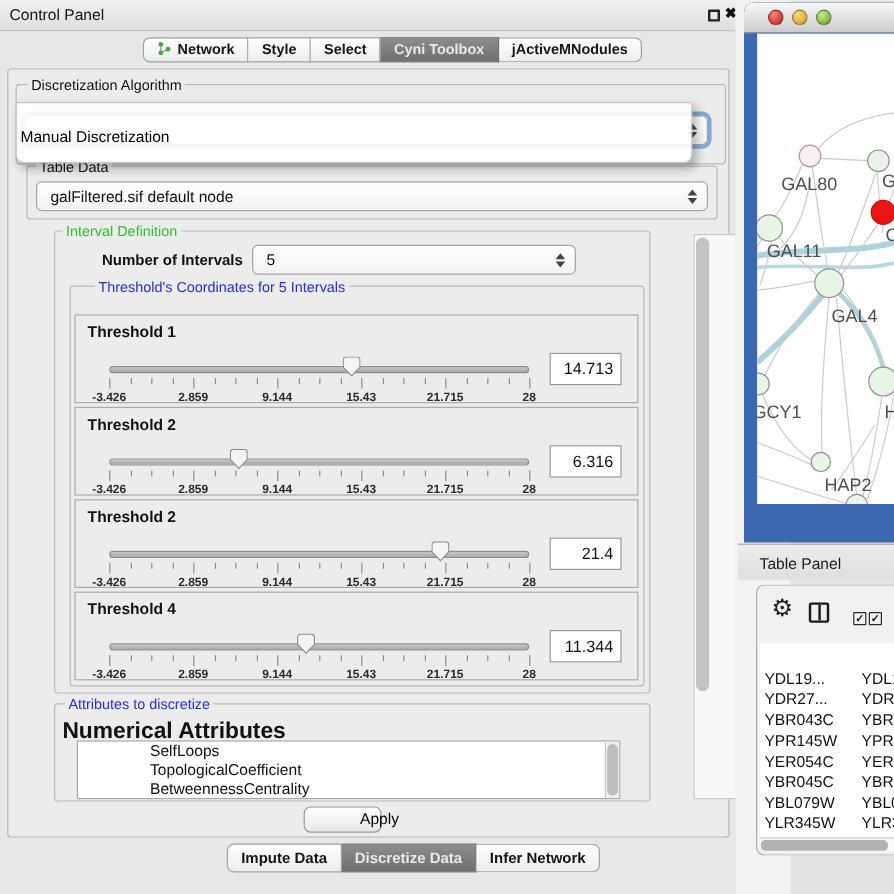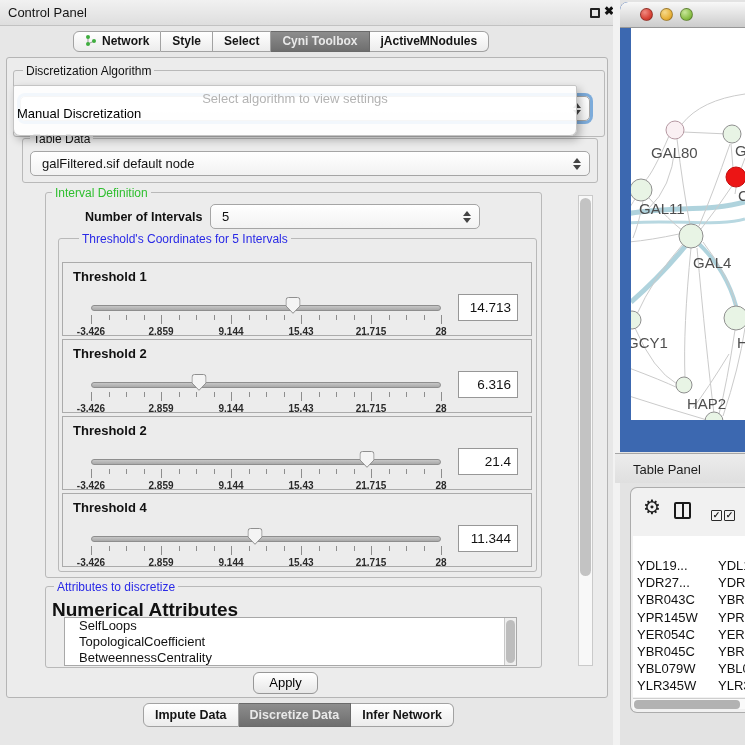--- a/index.html
+++ b/index.html
@@ -1,19 +1,19 @@
 <!DOCTYPE html>
 <html><head>
 <meta charset="utf-8">
 <style>
   * { margin:0; padding:0; box-sizing:border-box; }
   html,body { width:745px; height:745px; }
   body { font-family:"Liberation Sans", sans-serif; font-size:13px; color:#111; }
   .screen { position:relative; width:745px; height:745px; overflow:hidden; background:#e7e7e7; }
-  .abs { position:absolute; }
+  .abs { position:absolute;padding-left:46px; }
 
   
   .cp-titlebar { left:0; top:0; width:613px; height:26px;
     background:linear-gradient(#f1f1f1,#dedede); border-bottom:1px solid #c2c2c2; }
   .cp-title { position:absolute; left:8px; top:5px; font-size:13px; color:#141414; }
   .float-icon { position:absolute; left:590px; top:8px; width:10px; height:10px; border:2px solid #222; border-radius:1px; }
   .close-icon { position:absolute; left:604px; top:4px; font-size:12px; font-weight:bold; color:#111; }
 
   .tabstrip { display:flex; }
   .tab { height:21px; line-height:19px; padding:0 11px; font-size:12px; font-weight:bold; color:#151515;
@@ -146,21 +146,20 @@
     <div class="group-label" style="left:9px; top:-6px;">Discretization Algorithm</div>
   </div>
   <div class="combo focus-ring" style="left:20px; top:96px; width:570px;">
     <span class="stepper">
         <span class="up"></span>
         <span class="dn"></span>
       </span>
   </div>
 
   <div class="abs popup">
-    <div class="popup-placeholder">Select algorithm to view settings</div>
     <div class="popup-item-bold">Manual Discretization</div>
   </div>
 
   <div class="group" style="left:22px; top:138px; width:576px; height:45px;">
     <div class="group-label" style="left:7px; top:-6px;">Table Data</div>
   </div>
   <div class="combo" style="left:30px; top:151px; width:560px;">
     <span>galFiltered.sif default node</span>
     <span class="stepper">
         <span class="up"></span>

